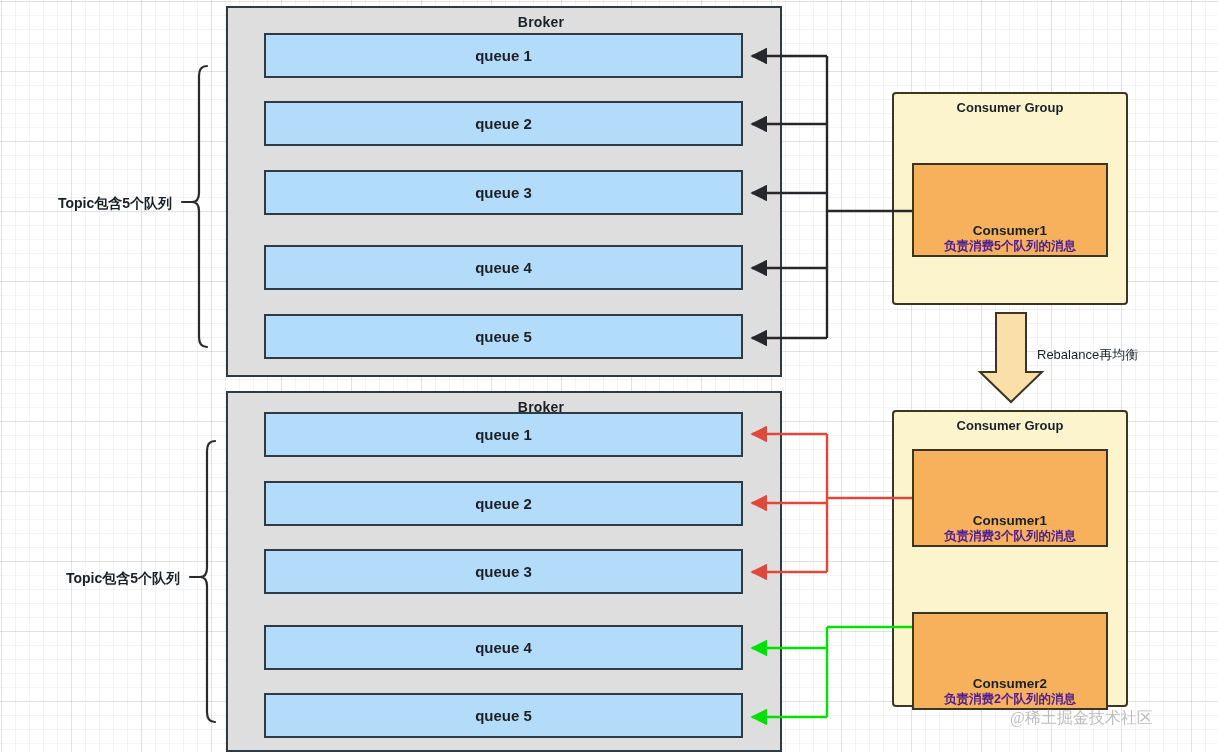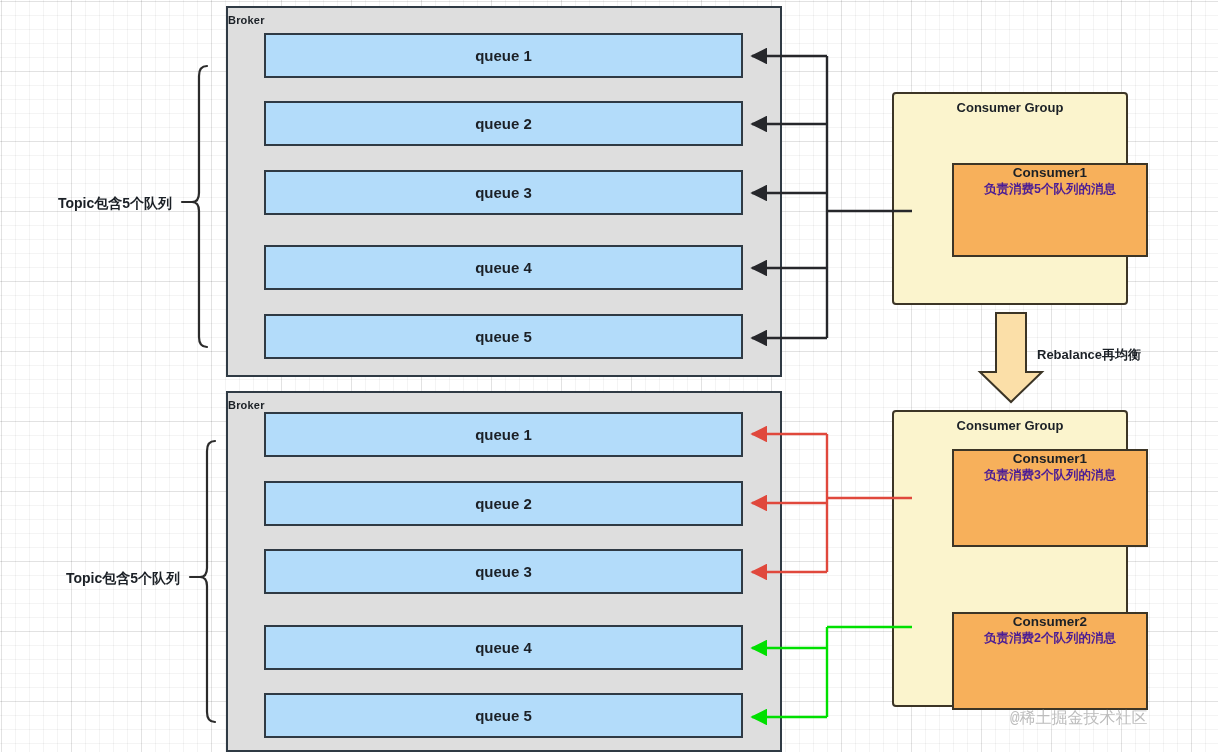--- a/index.html
+++ b/index.html
@@ -27,25 +27,26 @@
   
   .broker {
     background: #dedede;
     border: 2px solid #2f3a44;
   }
   .broker-title {
     position: absolute;
     top: 6px;
     left: 0;
     width: 100%;
-    text-align: left;
-    font-size: 11px;
+    text-align: center;
+    font-size: 14px;
     font-weight: bold;
     color: #1b2026;
     letter-spacing: 0.2px;
+    padding-left: 37px;
   }
 
   
   .queue {
     background: #b3dcfa;
     border: 2px solid #2f3a44;
     display: flex;
     align-items: center;
     justify-content: center;
     font-size: 15px;
@@ -68,23 +69,22 @@
     font-size: 13px;
     font-weight: bold;
     color: #1b2026;
   }
   .consumer {
     background: #f7b05b;
     border: 2px solid #3c3526;
     display: flex;
     flex-direction: column;
     align-items: center;
-    justify-content: flex-start;
+    justify-content: flex-end;
     line-height: 1.25;
-    margin-left: 40px;
   }
   .consumer .c-name {
     font-size: 13.5px;
     font-weight: bold;
     color: #1b2026;
   }
   .consumer .c-desc {
     font-size: 12.5px;
     font-weight: bold;
     color: #4c1d95;
@@ -92,29 +92,29 @@
 
   
   .topic-label {
     font-size: 14px;
     font-weight: bold;
     color: #1b2026;
     white-space: nowrap;
   }
   .rebalance-label {
     font-size: 13px;
-    font-weight: bold;
+    font-weight: normal;
     color: #1b2026;
     white-space: nowrap;
   }
   .watermark {
     font-size: 16px;
     color: #bdbdbd;
     white-space: nowrap;
-    font-family: Liberation Mono, monospace;
+    font-family: Liberation Serif, serif;
   }
   svg.overlay {
     position: absolute;
     left: 0; top: 0;
     width: 1218px;
     height: 752px;
     pointer-events: none;
   }
 </style>
 </head>

